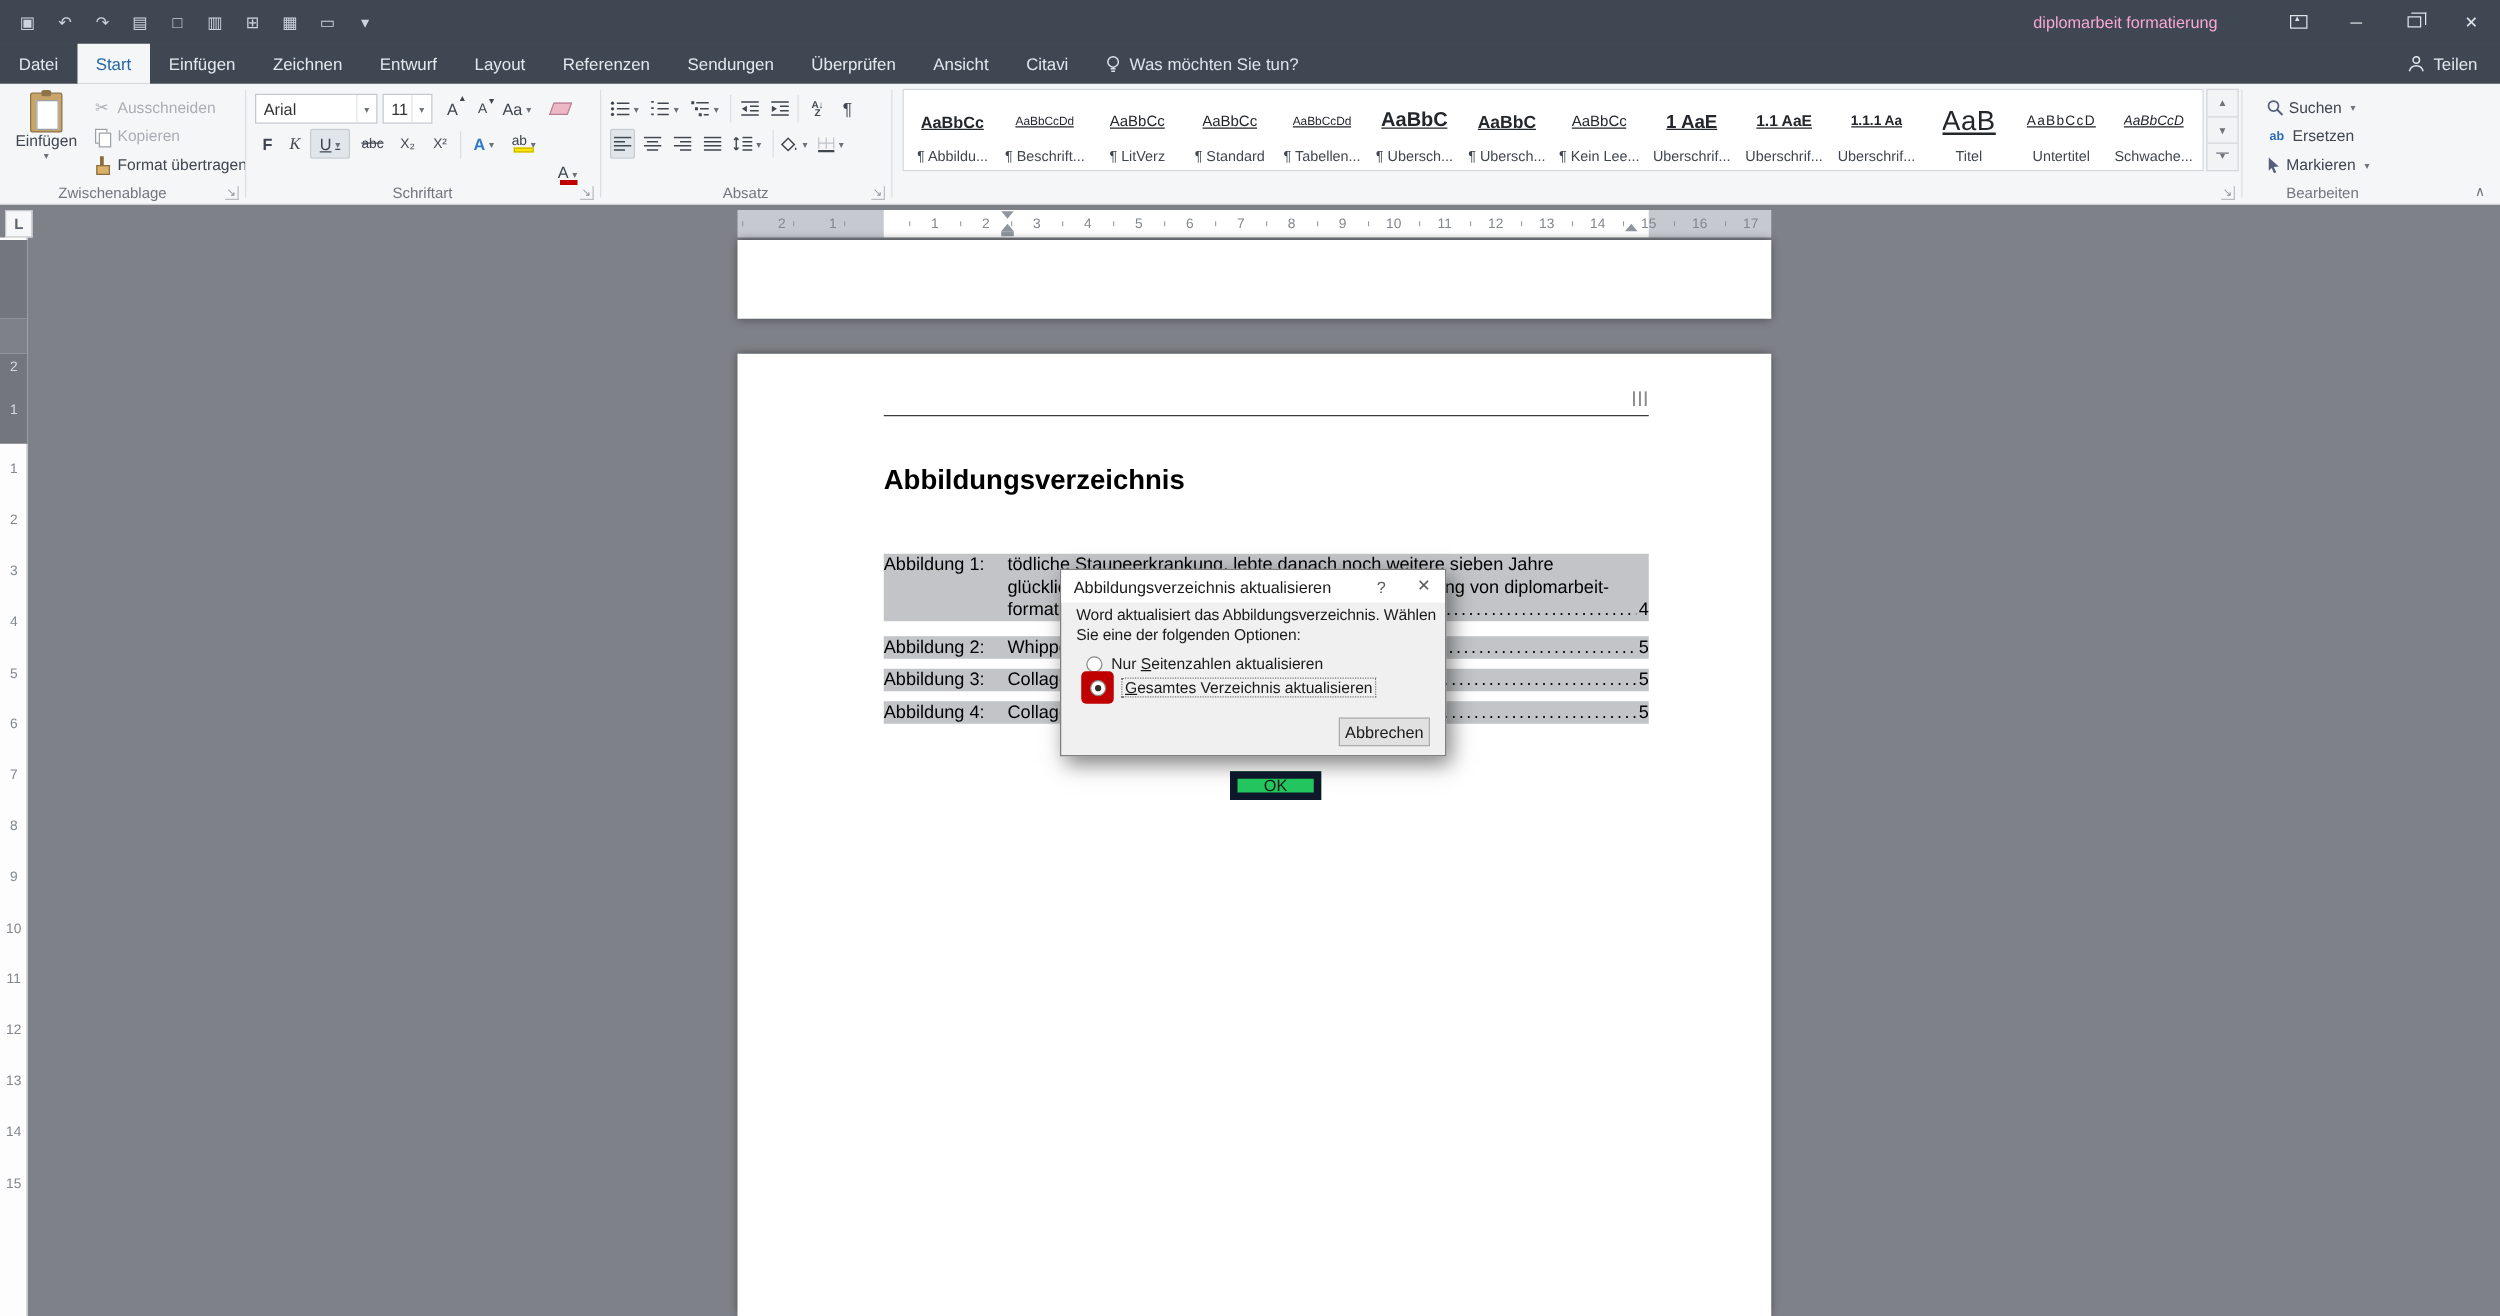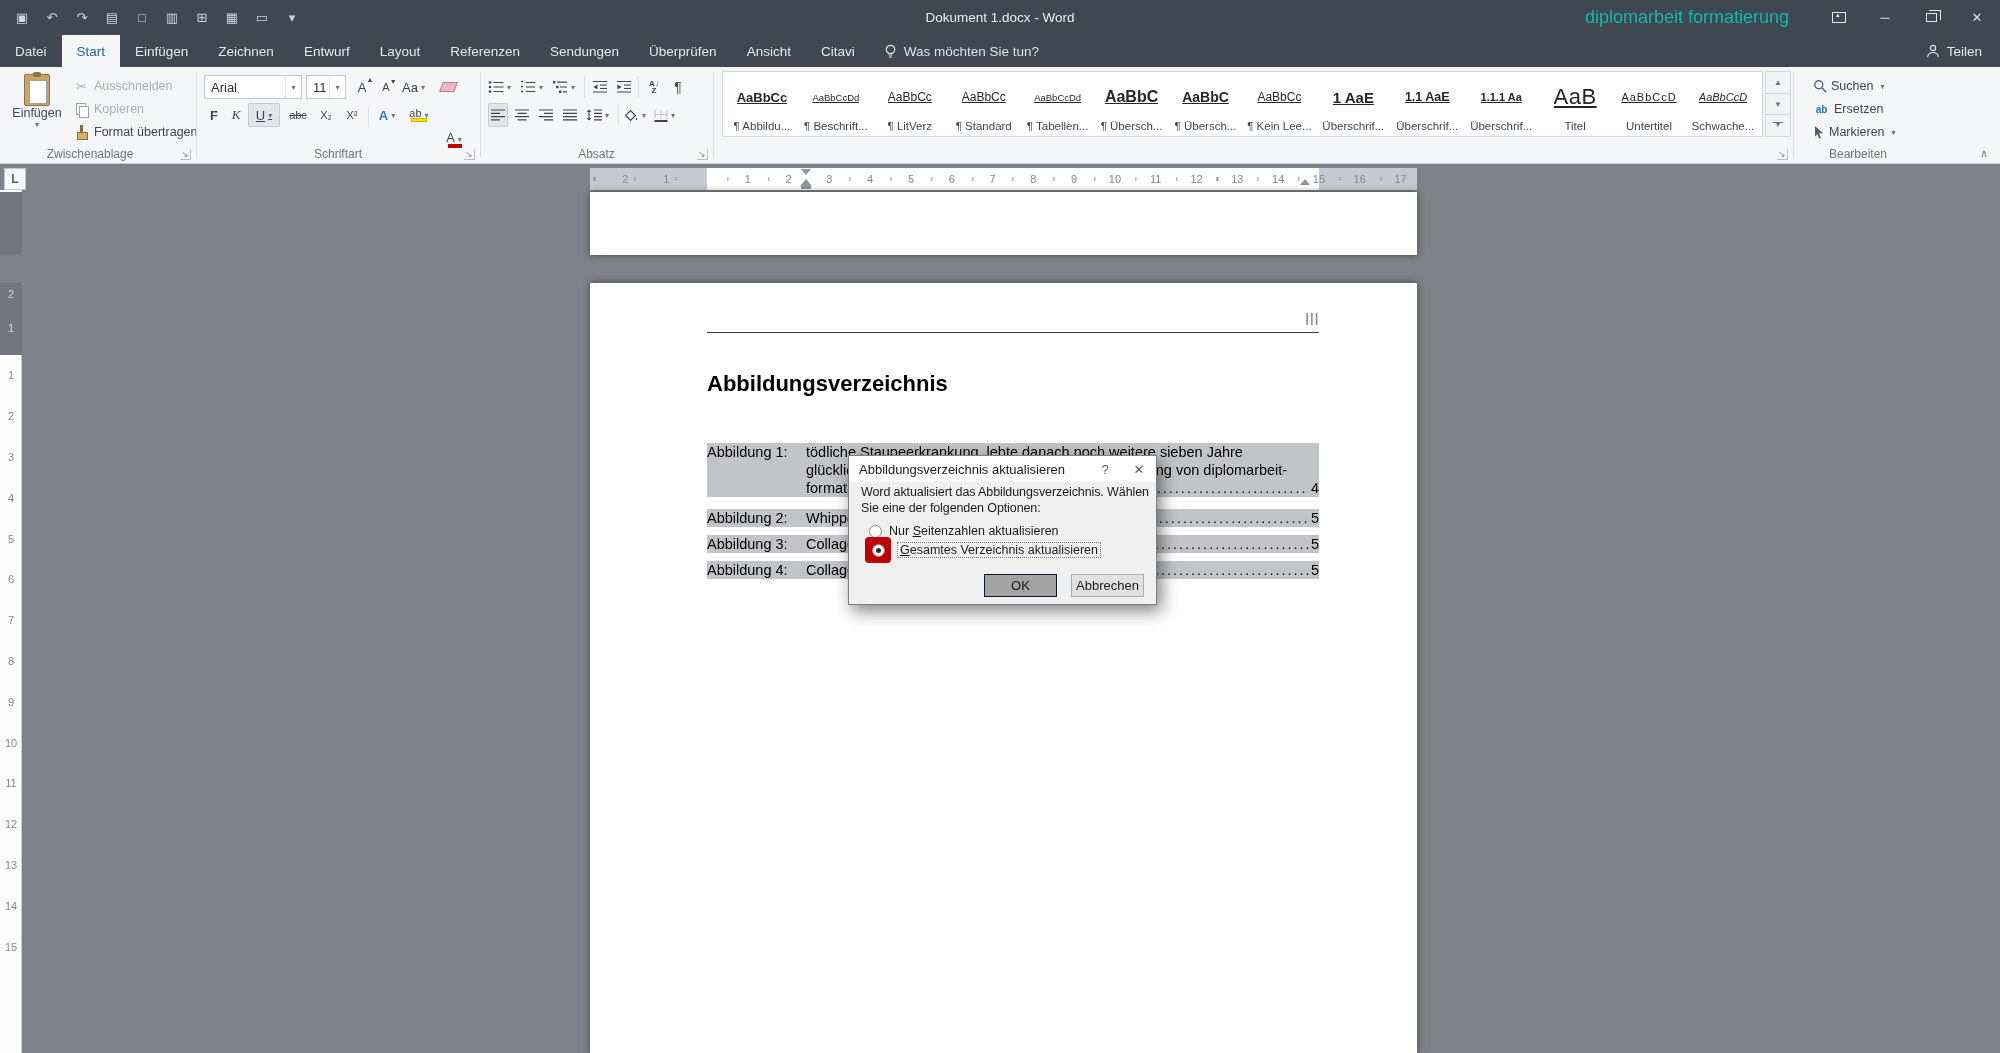--- a/index.html
+++ b/index.html
@@ -5,21 +5,21 @@
   * { margin:0; padding:0; box-sizing:border-box; }
   html,body { width:2000px; height:1053px; overflow:hidden; background:#555; }
   #app { position:relative; width:2000px; height:1053px; font-family:"Liberation Sans","DejaVu Sans",sans-serif; -webkit-font-smoothing:antialiased; }
 
   
   #titlebar { position:absolute; left:0; top:0; width:2000px; height:35px; background:#3f4753; display:flex; align-items:center; color:#dfe4ea; }
   .qat { display:flex; align-items:center; gap:6px; padding-left:10px; }
   .qat .qicon { width:24px; height:24px; display:flex; align-items:center; justify-content:center; font-size:13px; color:#ccd4de; cursor:default; }
   #win-title { position:absolute; left:0; right:0; text-align:center; font-size:13.5px; color:#e9edf2; pointer-events:none; }
   .tb-right { position:absolute; right:0; top:0; height:35px; display:flex; align-items:center; }
-  .account { font-size:18px; color:#14b8a6; margin-right:27px; }
+  .account { font-size:13px; color:#f9a8d4; margin-right:42px; }
   .winbtn { width:46px; height:35px; display:flex; align-items:center; justify-content:center; font-size:13px; color:#dfe4ea; }
   .restore-glyph { position:relative; width:11px; height:9px; border:1px solid #dfe4ea; }
   .restore-glyph::before { content:""; position:absolute; left:2px; top:-4px; width:11px; height:9px; border:1px solid #dfe4ea; border-left:none; border-bottom:none; }
   .ribopt-glyph { width:14px; height:11px; border:1px solid #dfe4ea; position:relative; }
   .ribopt-glyph::after { content:"▴"; position:absolute; left:3px; top:-2px; font-size:7px; color:#dfe4ea; }
 
   
   #tabrow { position:absolute; left:0; top:35px; width:2000px; height:32px; background:#3f4753; display:flex; align-items:stretch; color:#e3e8ee; font-size:13.5px; }
   .tab { padding:0 15px; display:flex; align-items:center; cursor:default; }
   .tab.active { background:#f5f6f7; color:#2566a4; }
@@ -125,42 +125,41 @@
   .dlg-title { margin-left:10px; font-size:13px; color:#1a1a1a; white-space:nowrap; }
   .dlg-ctl { position:absolute; top:0; width:34px; height:26px; display:flex; align-items:center; justify-content:center; color:#5c5c5c; font-size:13px; }
   .dlg-help { right:34px; } .dlg-close { right:0; }
   .dlg-line { position:absolute; left:12px; white-space:nowrap; letter-spacing:-0.1px; }
   .radio { width:13px; height:13px; border:1px solid #8a8a8a; border-radius:50%; background:#fff; position:relative; flex:none; }
   .radio.sel::after { content:""; position:absolute; left:3px; top:3px; width:5px; height:5px; border-radius:50%; background:#2f2f2f; }
   .radio-row { position:absolute; display:flex; align-items:center; gap:7px; }
   .red-annot { width:26px; height:26px; background:#c00000; border-radius:4px; display:flex; align-items:center; justify-content:center; flex:none; }
   .focus-label { outline:1px dotted #7a7a7a; padding:0 2px; }
   .dlg-btn { position:absolute; top:118px; width:73px; height:23px; display:flex; align-items:center; justify-content:center; font-size:13px; }
-  #ok-btn { left:135px; background:#a3a3a3; border:1px solid #0f172a; }
+  #ok-btn { left:135px; background:#22c55e; border:6px solid #0f172a;margin-top:43px; }
   #cancel-btn { left:222px; background:#e1e1e1; border:1px solid #adadad; }
 </style>
 </head>
 <body>
 
 <div id="app">
 
   <div id="titlebar">
     <div class="qat">
       <span class="qicon">▣</span>
       <span class="qicon">↶</span>
       <span class="qicon">↷</span>
       <span class="qicon">▤</span>
       <span class="qicon">□</span>
       <span class="qicon">▥</span>
       <span class="qicon">⊞</span>
       <span class="qicon">▦</span>
       <span class="qicon">▭</span>
       <span class="qicon">▾</span>
     </div>
-    <span id="win-title">Dokument 1.docx - Word</span>
     <div class="tb-right">
       <span class="account">diplomarbeit formatierung</span>
       <span class="winbtn">
           <span class="ribopt-glyph"></span>
         </span>
       <span class="winbtn">─</span>
       <span class="winbtn">
           <span class="restore-glyph"></span>
         </span>
       <span class="winbtn">✕</span>

